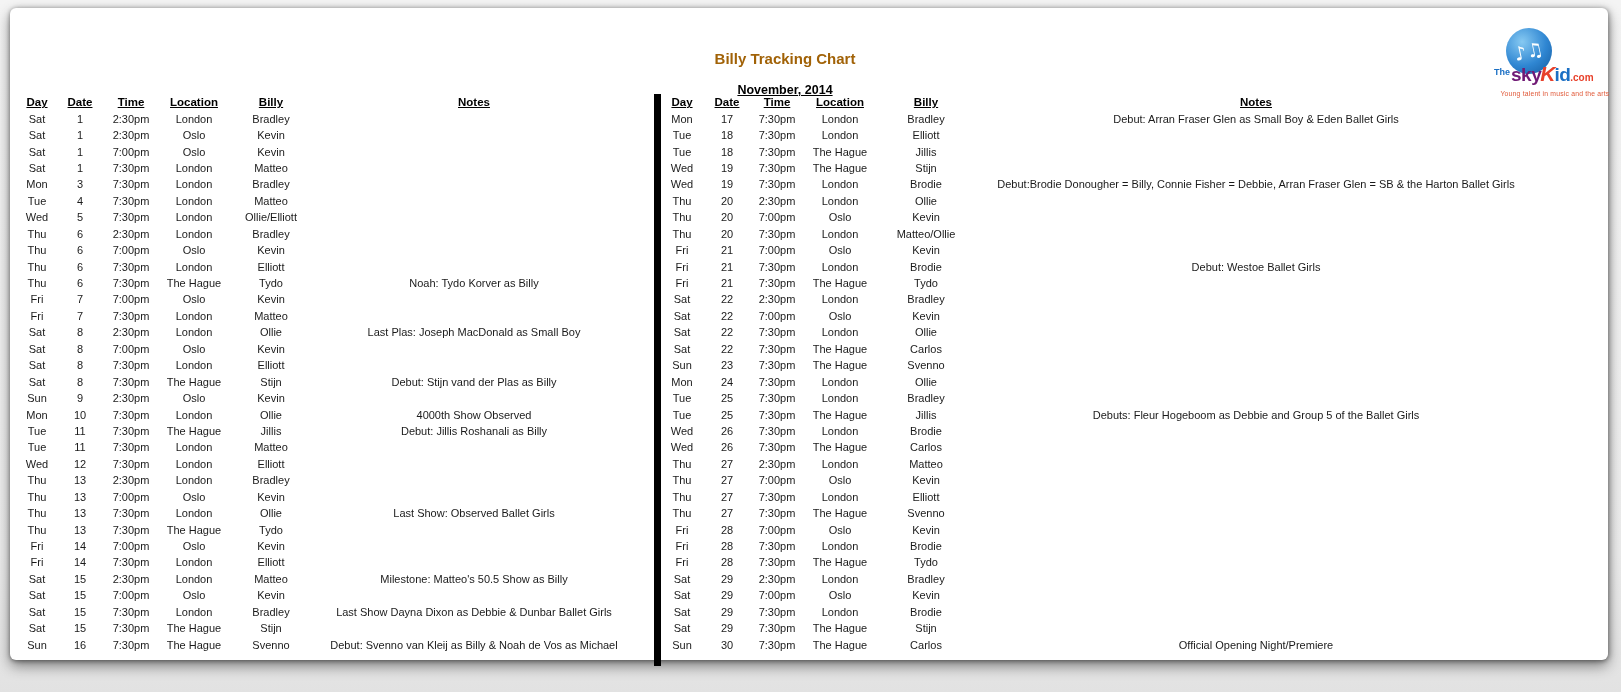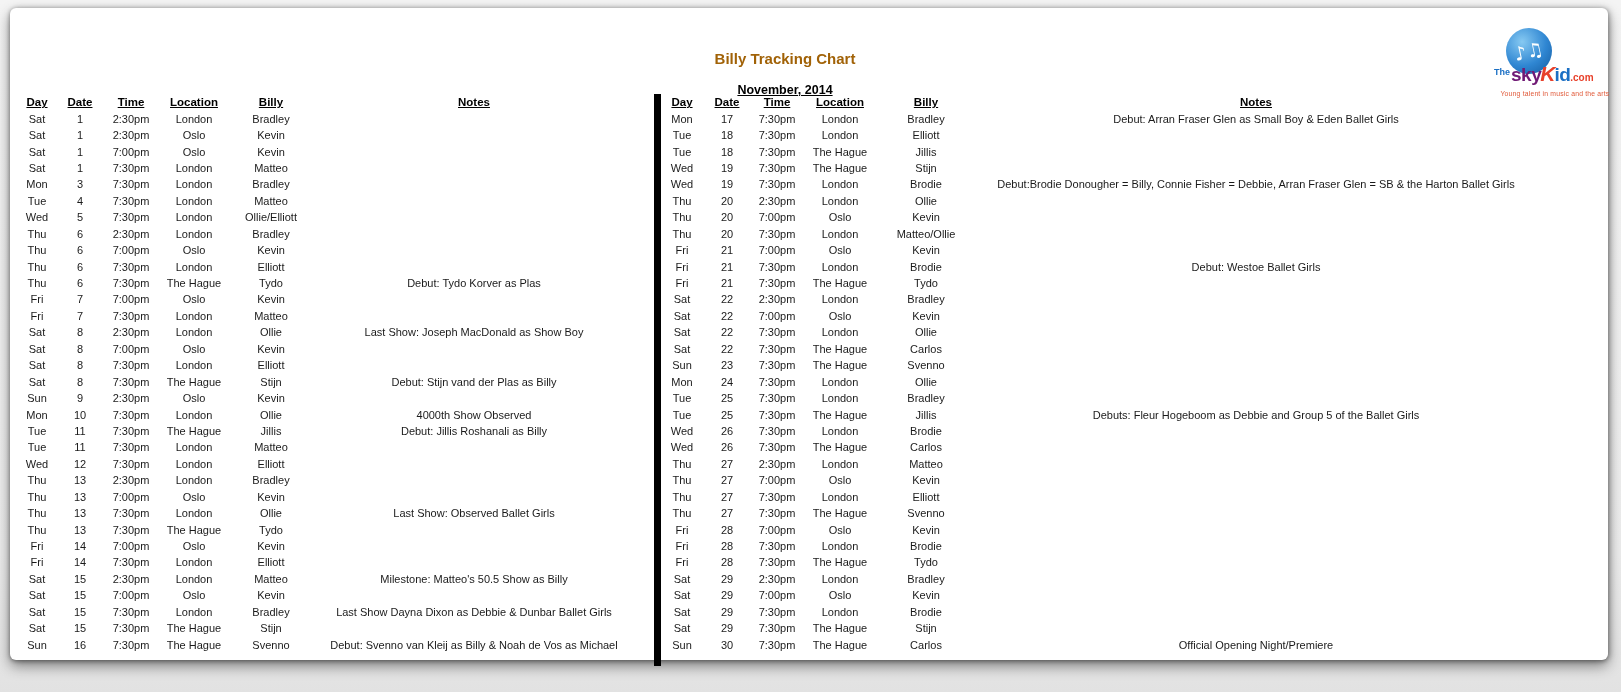--- a/index.html
+++ b/index.html
@@ -141,21 +141,21 @@
           <span class="cell">London</span>
           <span class="cell">Elliott</span>
           <span class="cell"></span>
         </div>
         <div class="trow">
           <span class="cell">Thu</span>
           <span class="cell">6</span>
           <span class="cell">7:30pm</span>
           <span class="cell">The Hague</span>
           <span class="cell">Tydo</span>
-          <span class="cell">Debut: Tydo Korver as Plas</span>
+          <span class="cell">Noah: Tydo Korver as Billy</span>
         </div>
         <div class="trow">
           <span class="cell">Fri</span>
           <span class="cell">7</span>
           <span class="cell">7:00pm</span>
           <span class="cell">Oslo</span>
           <span class="cell">Kevin</span>
           <span class="cell"></span>
         </div>
         <div class="trow">
@@ -165,21 +165,21 @@
           <span class="cell">London</span>
           <span class="cell">Matteo</span>
           <span class="cell"></span>
         </div>
         <div class="trow">
           <span class="cell">Sat</span>
           <span class="cell">8</span>
           <span class="cell">2:30pm</span>
           <span class="cell">London</span>
           <span class="cell">Ollie</span>
-          <span class="cell">Last Show: Joseph MacDonald as Show Boy</span>
+          <span class="cell">Last Plas: Joseph MacDonald as Small Boy</span>
         </div>
         <div class="trow">
           <span class="cell">Sat</span>
           <span class="cell">8</span>
           <span class="cell">7:00pm</span>
           <span class="cell">Oslo</span>
           <span class="cell">Kevin</span>
           <span class="cell"></span>
         </div>
         <div class="trow">

